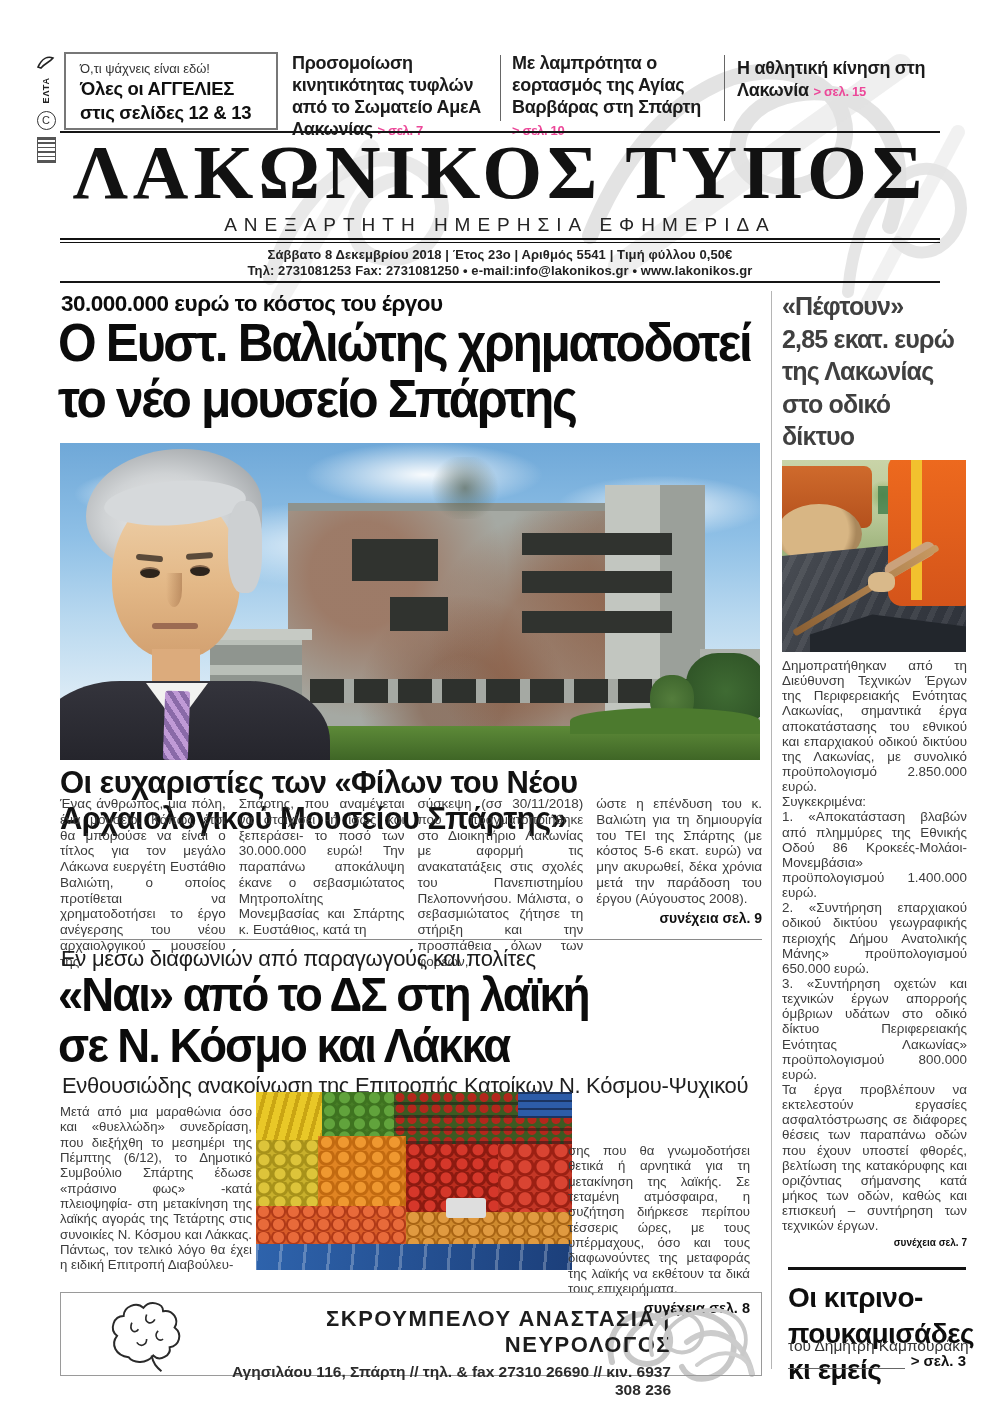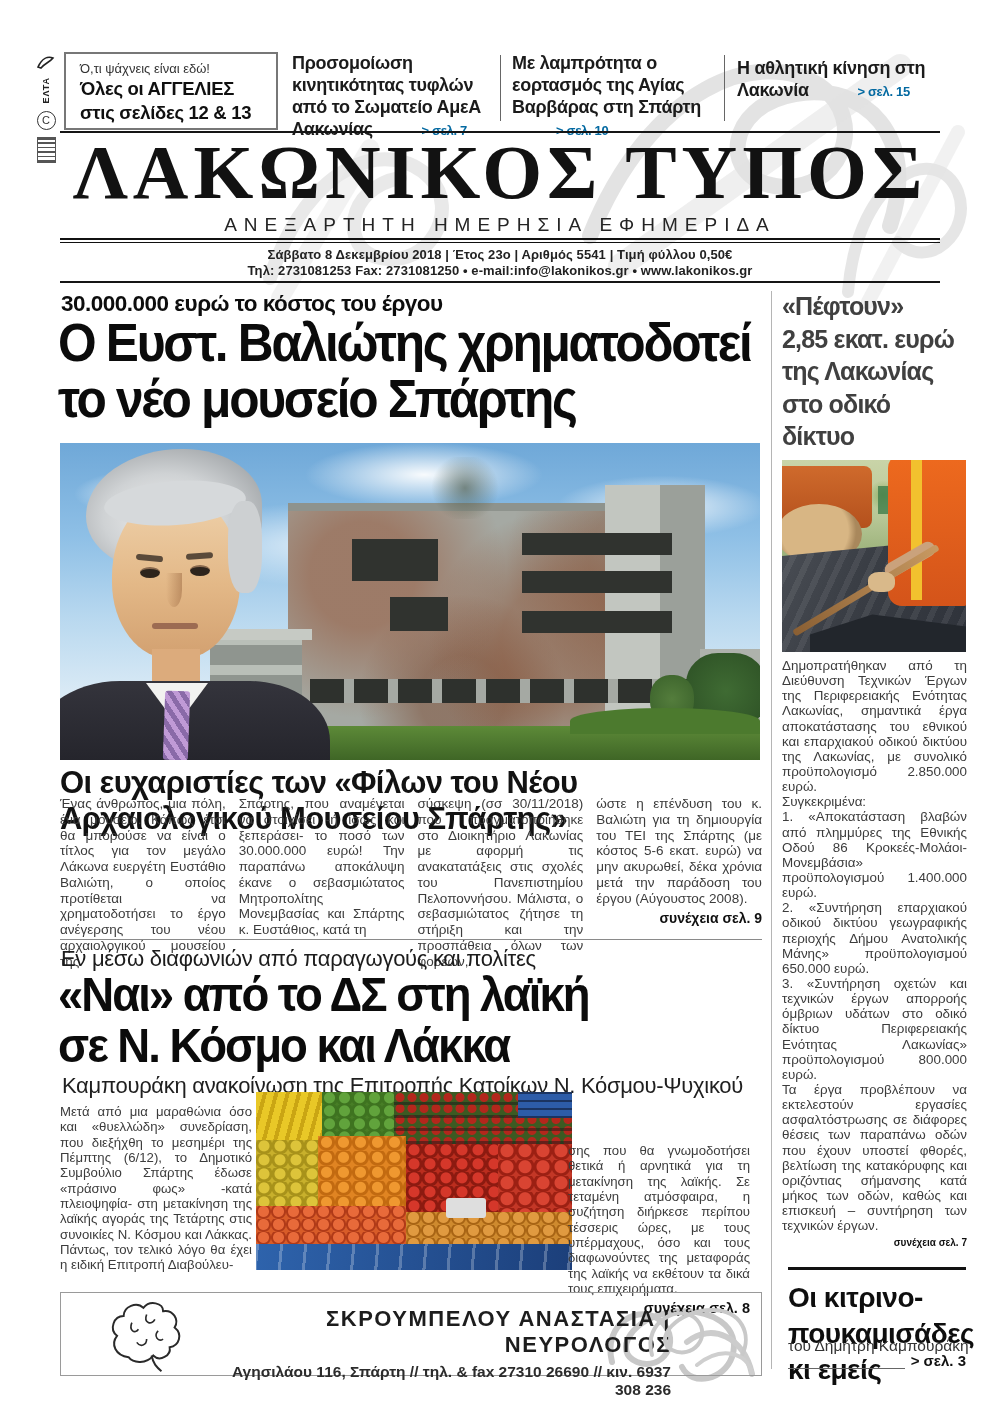--- a/index.html
+++ b/index.html
@@ -9,21 +9,21 @@
   .wm{position:absolute;pointer-events:none;}
   
   .edge-marks{left:33px;top:54px;width:26px;display:flex;flex-direction:column;align-items:center;gap:7px;}
   .elta-text{writing-mode:vertical-rl;transform:rotate(180deg);font-size:9px;font-weight:bold;letter-spacing:1px;color:#222;}
   .cmark{width:17px;height:17px;border:1.5px solid #333;border-radius:50%;font-size:11px;line-height:16px;text-align:center;color:#333;}
   .stampmark{width:17px;height:24px;border:1px solid #555;background:repeating-linear-gradient(0deg,#555 0 1.5px,transparent 1.5px 4.5px);}
   .classifieds{left:64px;top:52px;width:214px;height:78px;border:2px solid #777;padding:7px 10px 0 14px;box-sizing:border-box;}
   .cl-tag{font-size:13px;color:#333;}
   .cl-big{font-size:18.5px;font-weight:bold;color:#101010;letter-spacing:-0.3px;margin-top:2px;}
   .teaser{top:53px;font-size:18px;font-weight:bold;line-height:1.22;letter-spacing:-0.3px;color:#1b1b1b;}
-  .pref{font-size:13px;color:#0369a1;white-space:nowrap;margin-left:44px;}
+  .pref{font-size:13px;color:#ec4899;white-space:nowrap;}
   .vsep{top:55px;width:1px;height:66px;background:#666;}
   
   .rule{background:#151515;}
   .mast-title{left:60px;top:134px;width:880px;text-align:center;font-family:"Liberation Serif",serif;
               font-weight:bold;font-size:77px;letter-spacing:5px;color:#121212;line-height:1;}
   .mast-sub{left:60px;top:214px;width:880px;text-align:center;font-size:19px;letter-spacing:7px;color:#242424;}
   .rule-double{left:60px;top:238px;width:880px;height:5px;border-top:2px solid #111;border-bottom:1.5px solid #111;box-sizing:border-box;}
   .dateline{left:60px;width:880px;text-align:center;font-size:13px;font-weight:bold;color:#222;letter-spacing:0.1px;}
   
   .kicker1{left:61px;top:291px;font-size:22.5px;font-weight:bold;letter-spacing:-0.5px;color:#0d0d0d;}
@@ -315,21 +315,21 @@
     <p>3. «Συντήρηση οχετών και τεχνικών έργων απορροής όμβριων υδάτων στο οδικό δίκτυο Περιφερειακής Ενότητας Λακωνίας» προϋπολογισμού 800.000 ευρώ.</p>
     <p>Τα έργα προβλέπουν να εκτελεστούν εργασίες ασφαλτόστρωσης σε διάφορες θέσεις των παραπάνω οδών που έχουν υποστεί φθορές, βελτίωση της κατακόρυφης και οριζόντιας σήμανσης κατά μήκος των οδών, καθώς και επισκευή – συντήρηση των τεχνικών έργων.</p>
     <div class="cont" style="font-size:10px;">συνέχεια σελ. 7</div>
   </div>
 
   <div class="abs kicker2">Εν μέσω διαφωνιών από παραγωγούς και πολίτες</div>
   <div class="abs hl-second">
     <div>«Ναι» από το ΔΣ στη λαϊκή</div>
     <div>σε Ν. Κόσμο και Λάκκα</div>
   </div>
-  <div class="abs subhead2">Καμπουράκη ανακοίνωση της Επιτροπής Κατοίκων Ν. Κόσμου-Ψυχικού</div>
+  <div class="abs subhead2">Ενθουσιώδης ανακοίνωση της Επιτροπής Κατοίκων Ν. Κόσμου-Ψυχικού</div>
 
   <div class="abs scol" style="left:60px;top:1104px;width:192px;">Μετά από μια μαραθώνια όσο και «θυελλώδη» συνεδρίαση, που διεξήχθη το μεσημέρι της Πέμπτης (6/12), το Δημοτικό Συμβούλιο Σπάρτης έδωσε «πράσινο φως» -κατά πλειοψηφία- στη μετακίνηση της λαϊκής αγοράς της Τετάρτης στις συνοικίες Ν. Κόσμου και Λάκκας. Πάντως, τον τελικό λόγο θα έχει η ειδική Επιτροπή Διαβούλευ-</div>
 
   <div class="abs photo photo-market">
     <div class="m-banana"></div>
     <div class="m-leafy"></div>
     <div class="m-crates"></div>
     <div class="m-bluecrate"></div>
     <div class="m-yellow"></div>
     <div class="m-orange"></div>

